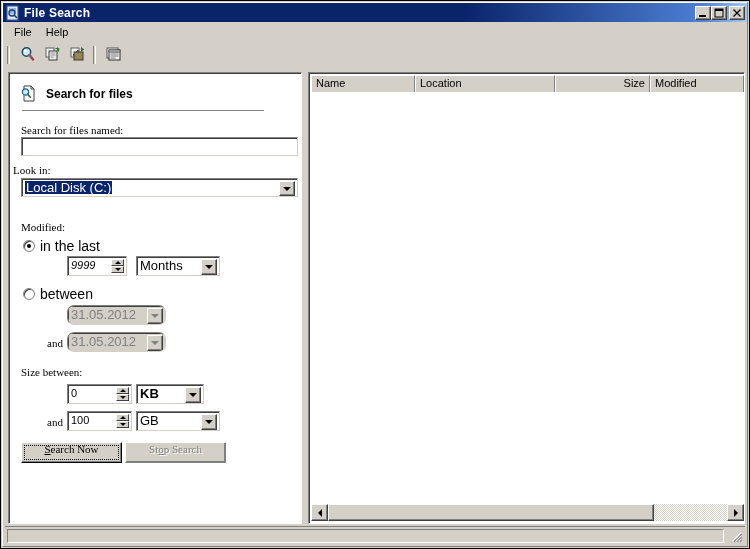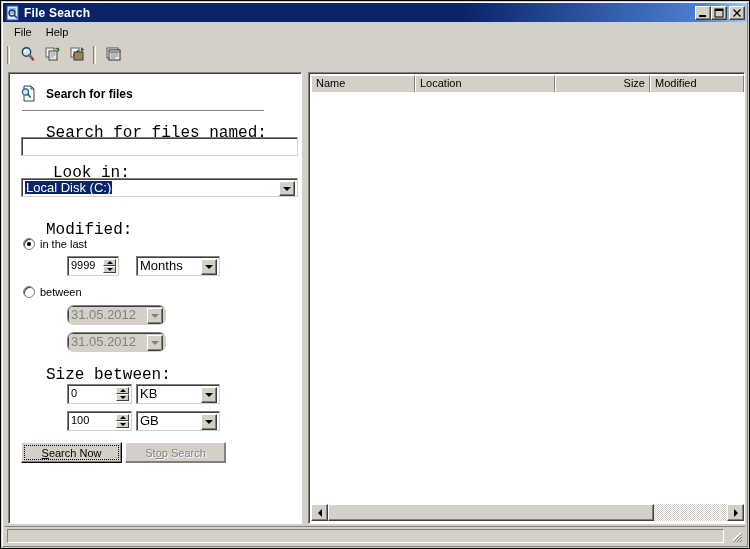--- a/index.html
+++ b/index.html
@@ -181,25 +181,24 @@
   .hdr-rule {
     position: absolute;
     left: 12px; top: 36px;
     width: 242px;
     height: 1px;
     background: #808080;
   }
 
   .lbl {
     position: absolute;
-    font-size: 16px;
-    color: #000;
-    font-family: Liberation Mono, monospace;
+    font-size: 11px;
+    color: #000;
+    font-family: Liberation Serif, serif;
     white-space: nowrap;
-    margin-left: 25px;
   }
 
   
   .textbox {
     position: absolute;
     background: #ffffff;
     box-sizing: border-box;
     border-top: 1px solid #808080;
     border-left: 1px solid #808080;
     border-right: 1px solid #d4d0c8;
@@ -361,41 +360,41 @@
   }
   .radio.checked::after {
     content: "";
     position: absolute;
     left: 3px; top: 3px;
     width: 4px; height: 4px;
     border-radius: 50%;
     background: #000000;
   }
   .radio-lbl {
-    font-size: 11px;
+    font-size: 14px;
     font-family: "Liberation Sans", sans-serif;
     color: #000;
     white-space: nowrap;
   }
 
   
   .pbtn {
     position: absolute;
     background: #d4d0c8;
     box-sizing: border-box;
     border-top: 1px solid #ffffff;
     border-left: 1px solid #ffffff;
     border-right: 1px solid #000000;
     border-bottom: 1px solid #000000;
     box-shadow: inset -1px -1px 0 #808080;
     display: flex;
-    align-items: center;
+    align-items: flex-start;
     justify-content: center;
     font-size: 11px;
-    font-family: Liberation Sans, sans-serif;
+    font-family: Liberation Serif, serif;
     color: #000;
   }
   .pbtn .focusrect {
     position: absolute;
     left: 2px; top: 2px; right: 2px; bottom: 2px;
     border: 1px dotted #000000;
     pointer-events: none;
   }
   .pbtn.disabled {
     color: #808080;
@@ -660,37 +659,37 @@
           <div class="hdr-title">Search for files</div>
         </div>
         <div class="hdr-rule"></div>
 
         <div class="lbl" style="left:11px; top:50px;">Search for files named:</div>
         <div class="textbox" style="left:11px; top:63px; width:277px; height:19px;">
           <div class="inner-border"></div>
           <span class="val"></span>
         </div>
 
-        <div class="lbl" style="left:18px; top:90px;text-align:center;">Look in:</div>
+        <div class="lbl" style="left:3px; top:90px;text-align:center;">Look in:</div>
         <div class="combo" style="left:11px; top:104px; width:277px; height:19px;">
           <div class="ib"></div>
           <div class="ctext selected">Local Disk (C:)</div>
           <div class="arrow-btn" style="height:15px;">
             <span class="tri-down"></span>
           </div>
         </div>
 
         <div class="lbl" style="left:11px; top:147px;">Modified:</div>
 
         <div class="radio-row" style="left:13px; top:164px;">
           <span class="radio checked"></span>
           <span class="radio-lbl">in the last</span>
         </div>
 
-        <div class="spin-wrap" style="left:57px; top:182px; width:52px; height:20px;">
+        <div class="spin-wrap" style="left:57px; top:182px; width:60px; height:20px;font-style:italic;">
           <div class="ib"></div>
           <div class="spin-val">9999</div>
           <div class="spin-btns">
             <div class="spin-b">
                 <span class="tri-up-s"></span>
               </div>
             <div class="spin-b">
                 <span class="tri-down-s"></span>
               </div>
           </div>
@@ -733,21 +732,21 @@
           <div class="spin-val">0</div>
           <div class="spin-btns">
             <div class="spin-b">
                 <span class="tri-up-s"></span>
               </div>
             <div class="spin-b">
                 <span class="tri-down-s"></span>
               </div>
           </div>
         </div>
-        <div class="combo" style="left:126px; top:310px; width:84px; height:20px;">
+        <div class="combo" style="left:126px; top:310px; width:68px; height:20px;font-weight:bold;">
           <div class="ib"></div>
           <div class="ctext">KB</div>
           <div class="arrow-btn" style="height:16px;">
             <span class="tri-down"></span>
           </div>
         </div>
 
         <div class="lbl" style="left:37px; top:342px;">and</div>
         <div class="spin-wrap" style="left:57px; top:337px; width:65px; height:20px;">
           <div class="ib"></div>

